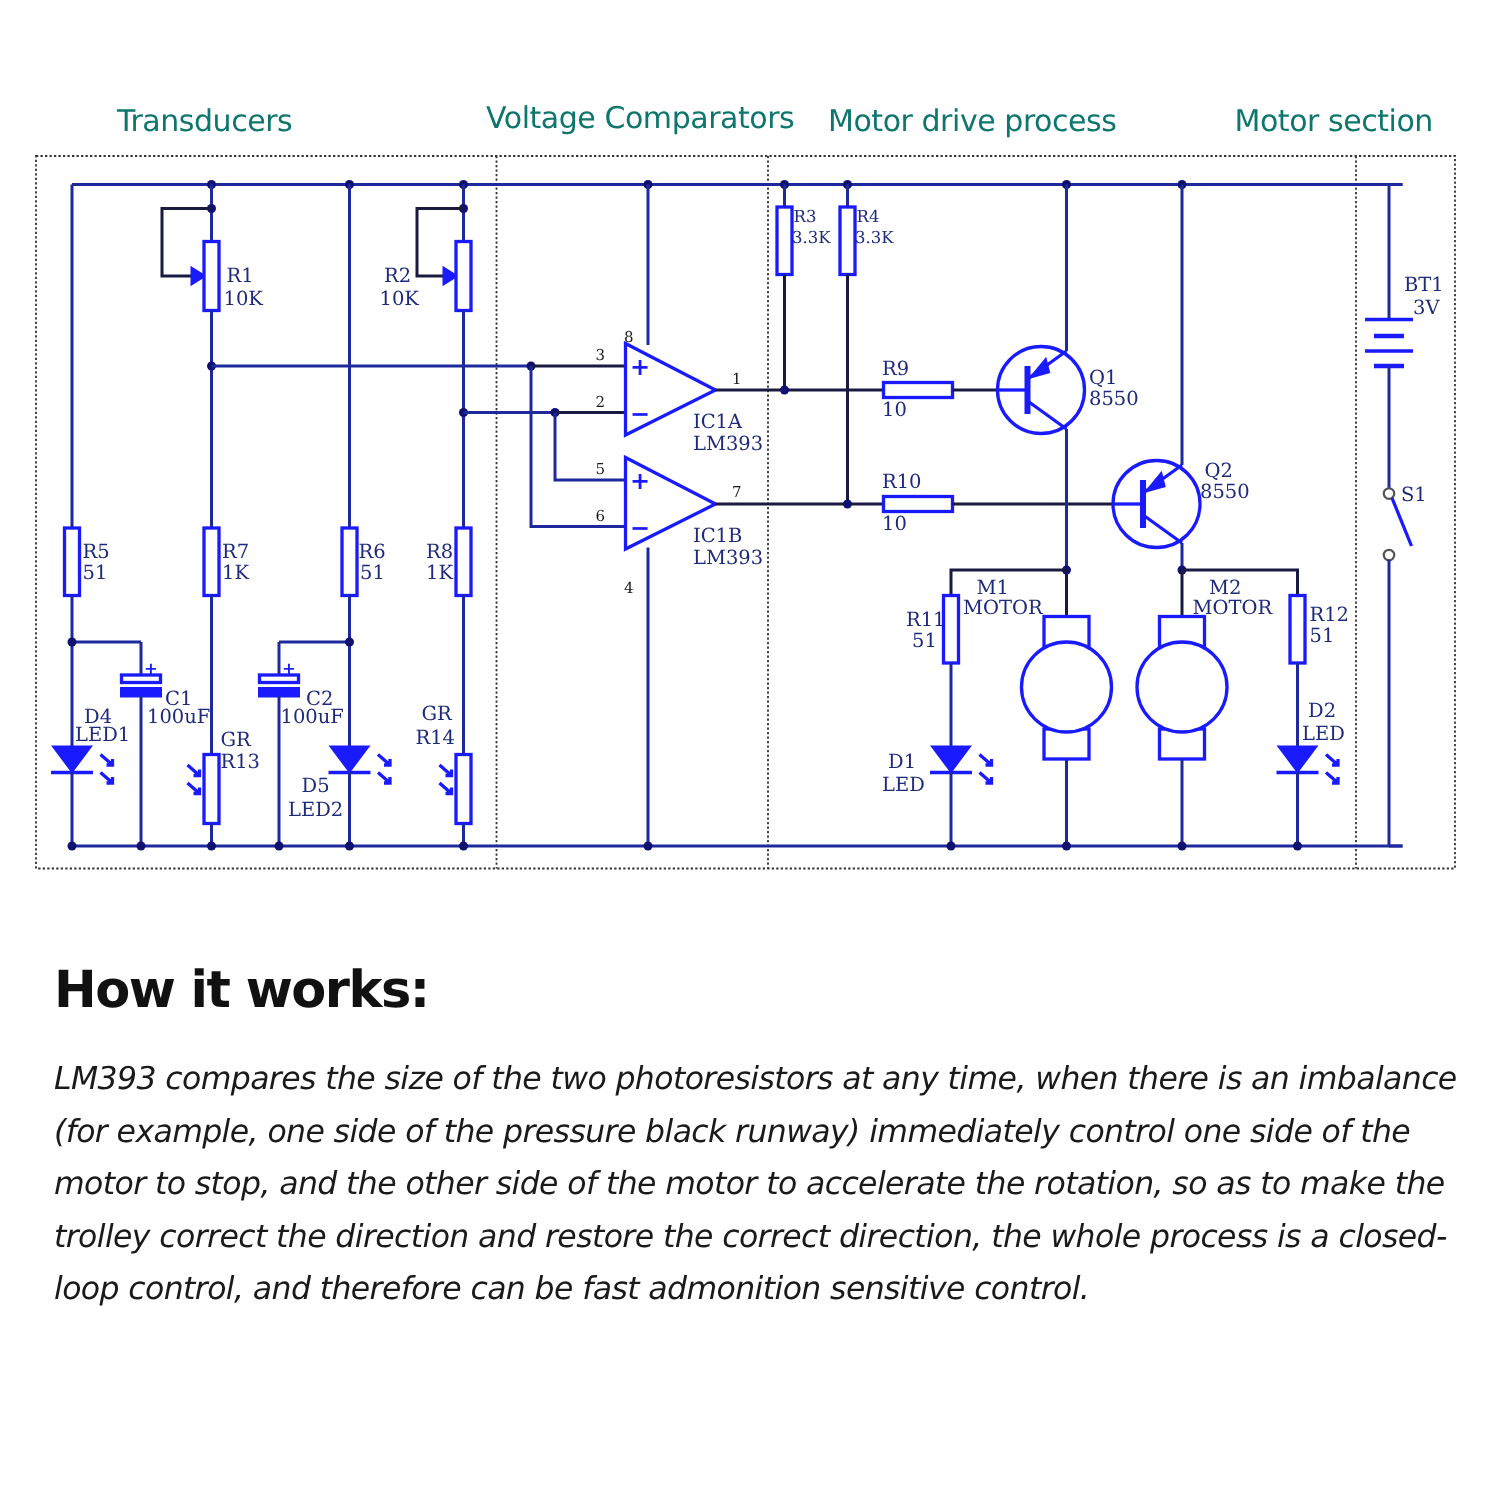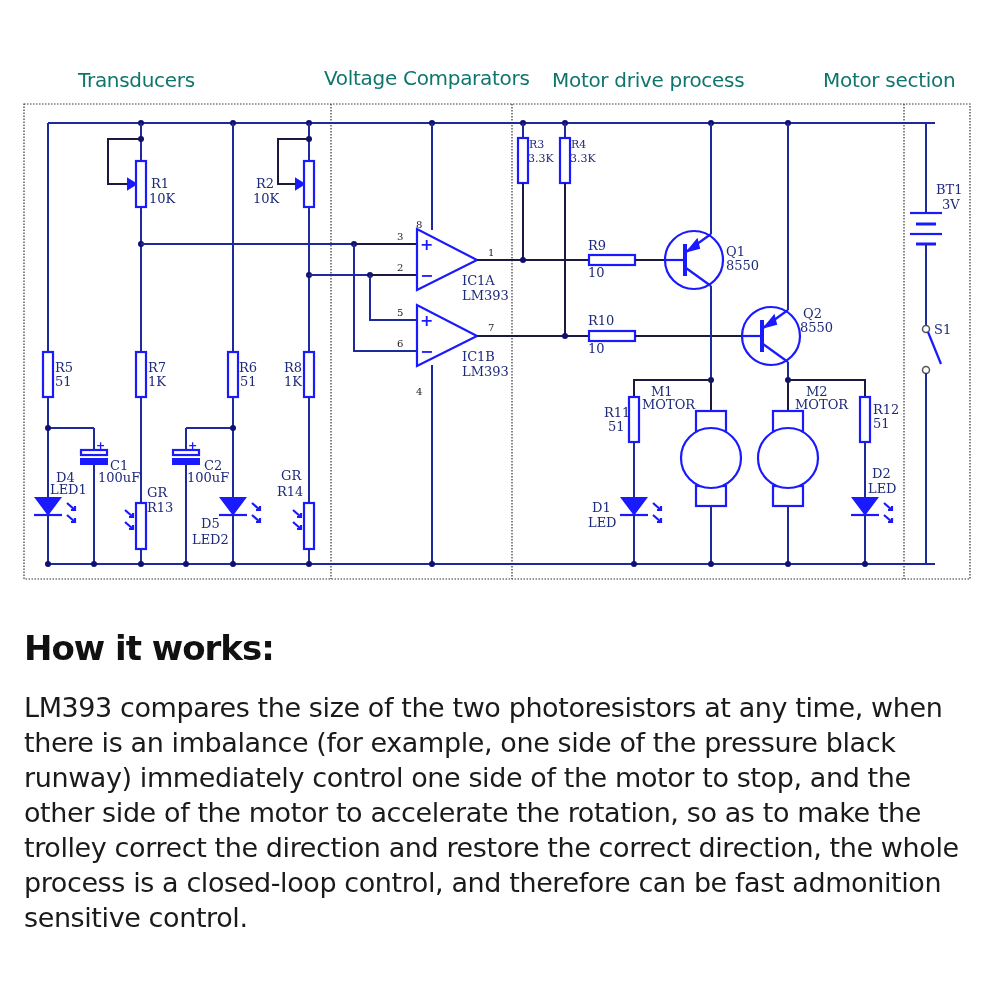--- a/index.html
+++ b/index.html
@@ -8,22 +8,22 @@
   #schematic { position: absolute; left: 0; top: 0; width: 1000px; height: 600px; }
   .wire { stroke: #1e2a9c; stroke-width: 2; fill: none; }
   .wire-dark { stroke: #1a1a40; stroke-width: 2; fill: none; }
   .comp { stroke: #1a1aff; stroke-width: 2.2; fill: #ffffff; }
   .comp-fill { fill: #1a1aff; stroke: #1a1aff; stroke-width: 2; }
   .dot { fill: #101070; }
   .lbl { font-family: "DejaVu Serif", serif; font-size: 13px; fill: #1e2a7a; }
   .pin { font-family: "DejaVu Serif", serif; font-size: 10px; fill: #1a1a1a; }
   .sign { font-family: "DejaVu Sans", sans-serif; font-size: 16px; fill: #1a1aff; font-weight: bold; }
   .border { stroke: #333; stroke-width: 1.2; stroke-dasharray: 1.5 1.5; fill: none; }
-  #how-title { position: absolute; left: 24px; top: 628px; font-family: "DejaVu Sans", sans-serif; font-size: 34px; font-weight: bold; color: #111; letter-spacing: -1px; margin: 0; }
-  #how-body { position: absolute; left: 24px; top: 690px; width: 950px; font-family: "DejaVu Sans", sans-serif; font-size: 27px; line-height: 35px; color: #1a1a1a; letter-spacing: -0.4px; margin: 0; }
+  #how-title { position: absolute; left: 24px; top: 628px; font-family: "DejaVu Sans", sans-serif; font-size: 34px; font-weight: bold; color: #111; letter-spacing: -1px; margin: 12px; }
+  #how-body { position: absolute; left: 24px; top: 690px; width: 950px; font-family: "DejaVu Sans", sans-serif; font-size: 21px; line-height: 35px; color: #1a1a1a; letter-spacing: -0.4px; margin: 12px; font-style: italic; }
 </style>
 </head>
 <body>
 
 <div class="section-label" style="left:78px;">Transducers</div>
 <div class="section-label" style="left:298px; top:66px;margin-left:26px;">Voltage Comparators</div>
 <div class="section-label" style="left:552px;">Motor drive process</div>
 <div class="section-label" style="left:823px;">Motor section</div>
 
 <svg id="schematic" viewBox="0 0 1000 600" xmlns="http://www.w3.org/2000/svg">

